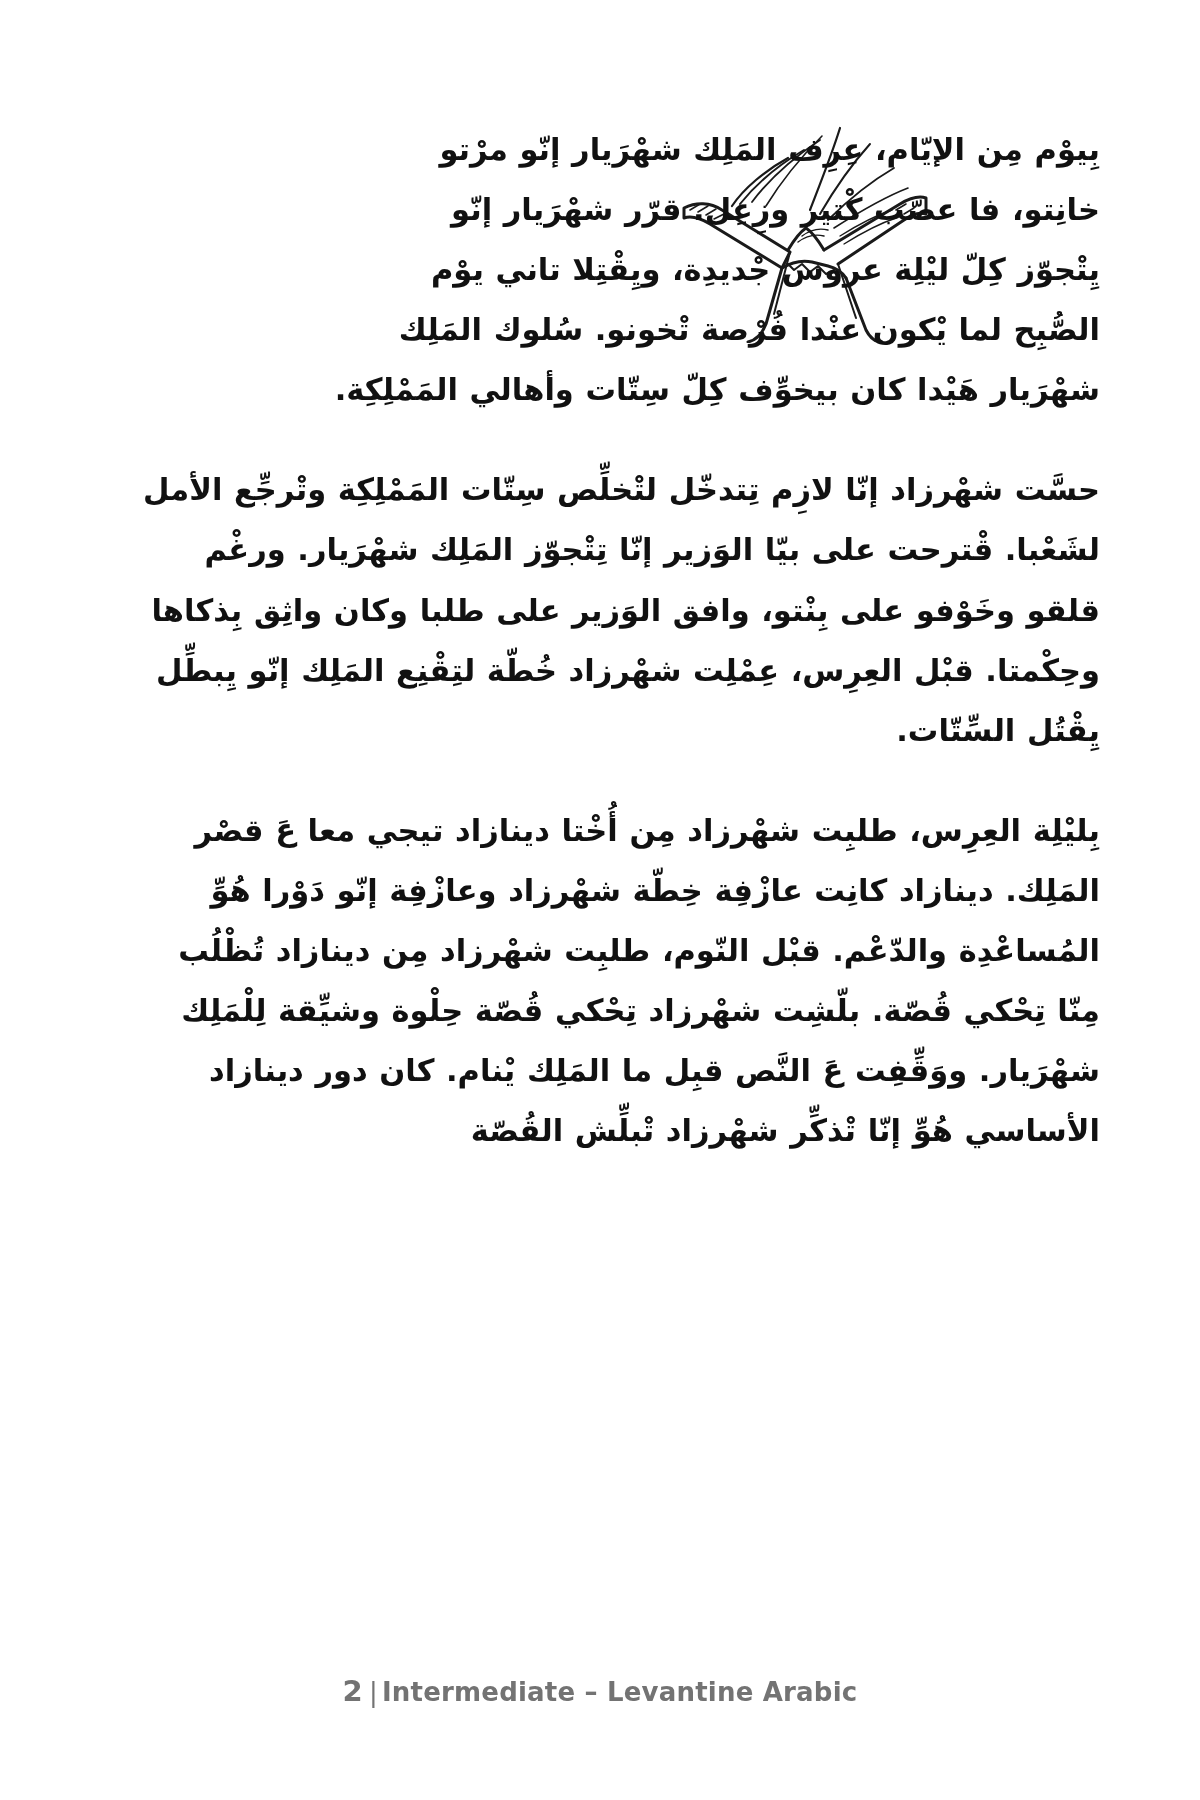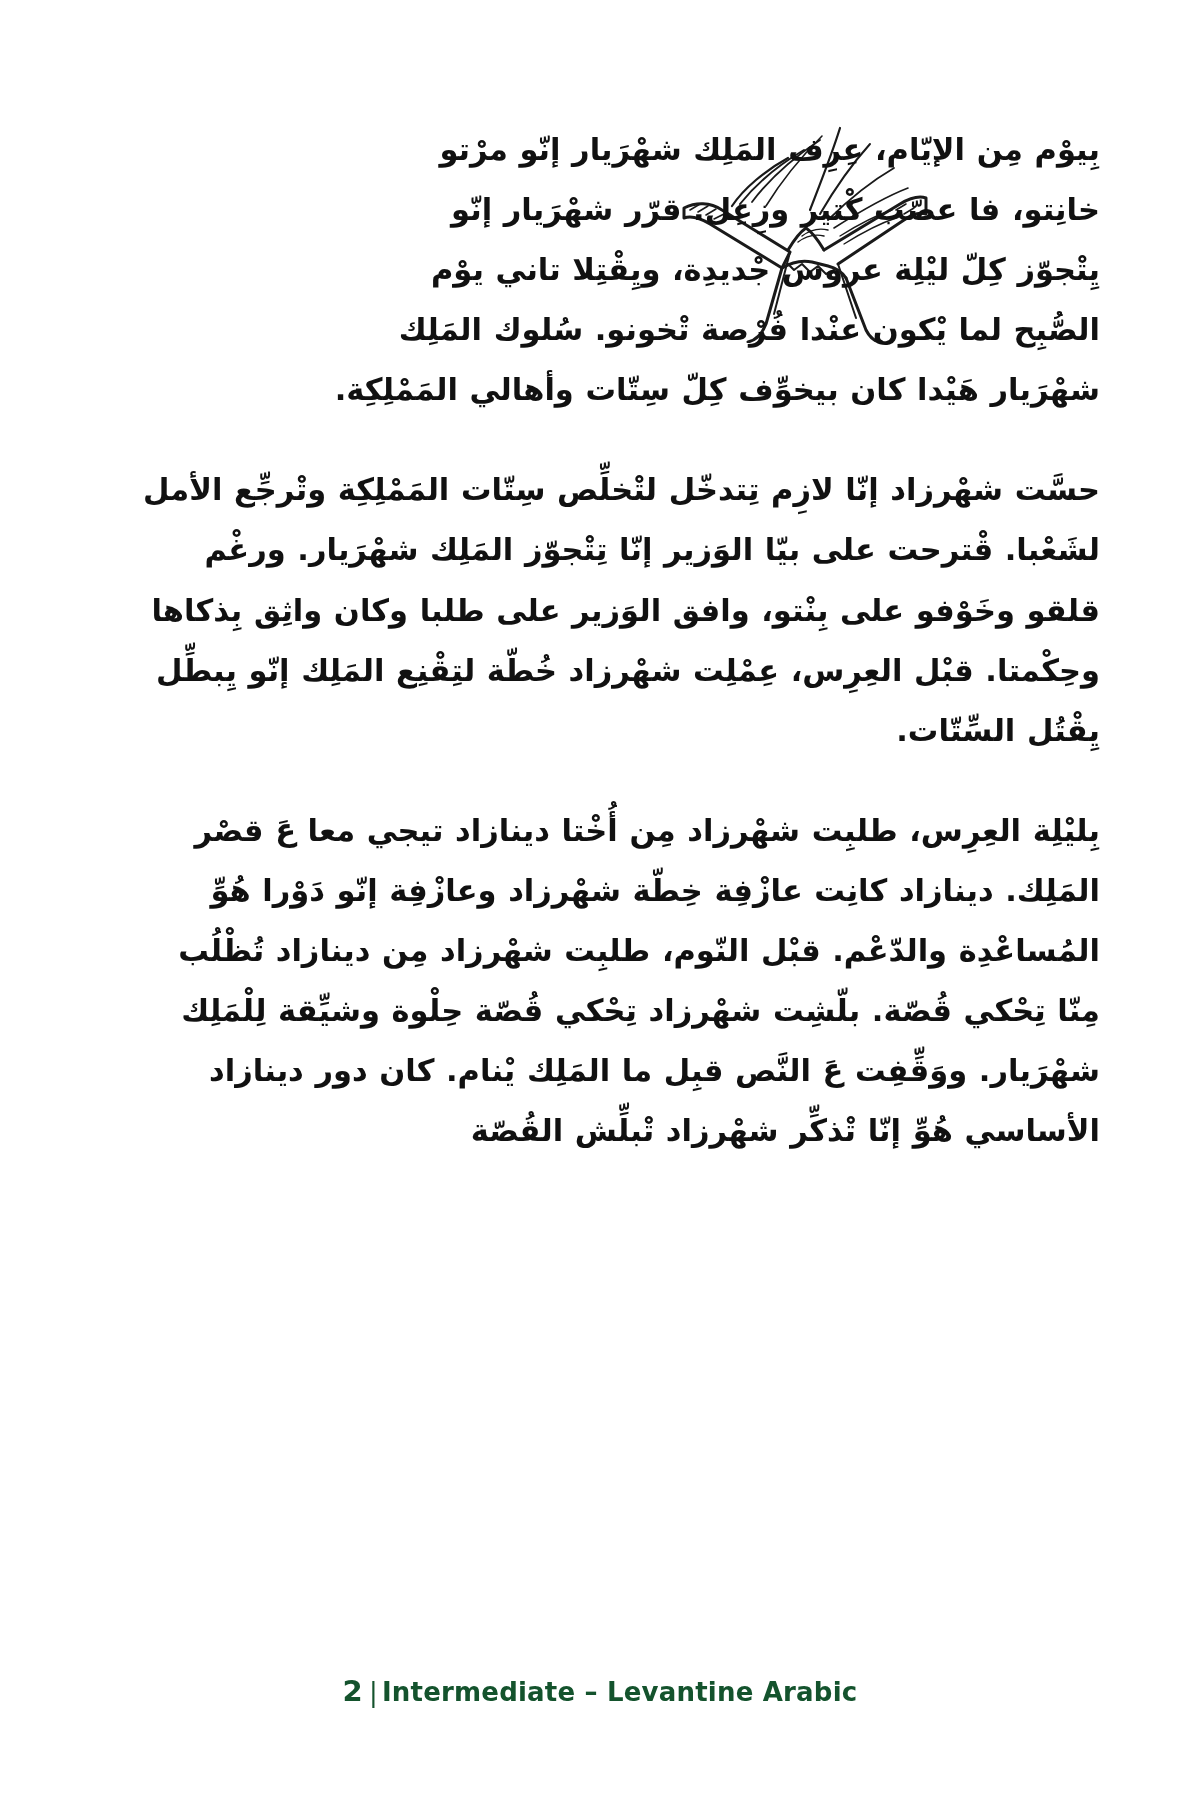--- a/index.html
+++ b/index.html
@@ -83,21 +83,21 @@
     right: 0;
     bottom: 92px;
     text-align: center;
     direction: ltr;
   }
   .footer-inner {
     display: inline-block;
     font-family: "DejaVu Sans", "Liberation Sans", sans-serif;
     font-size: 26px;
     font-weight: 700;
-    color: #14532d;
+    color: #737373;
     letter-spacing: 0.2px;
     white-space: nowrap;
   }
   .footer-pagenum {
     font-size: 29px;
     font-weight: 800;
   }
   .footer-sep {
     padding: 0 4px 0 6px;
     font-weight: 400;

